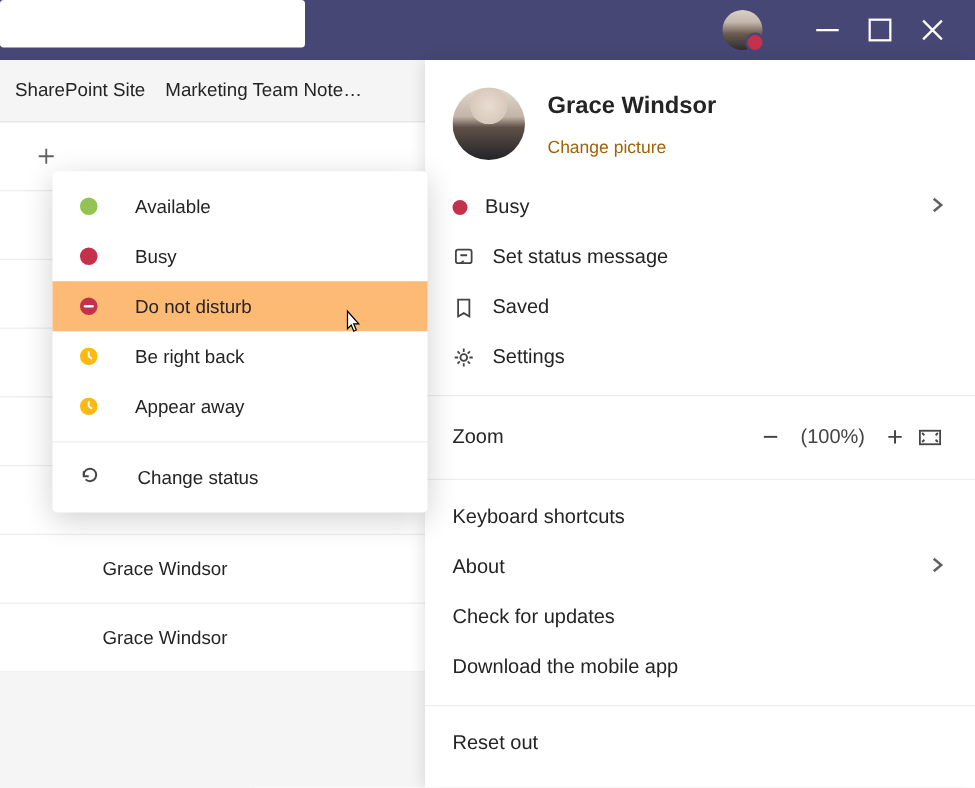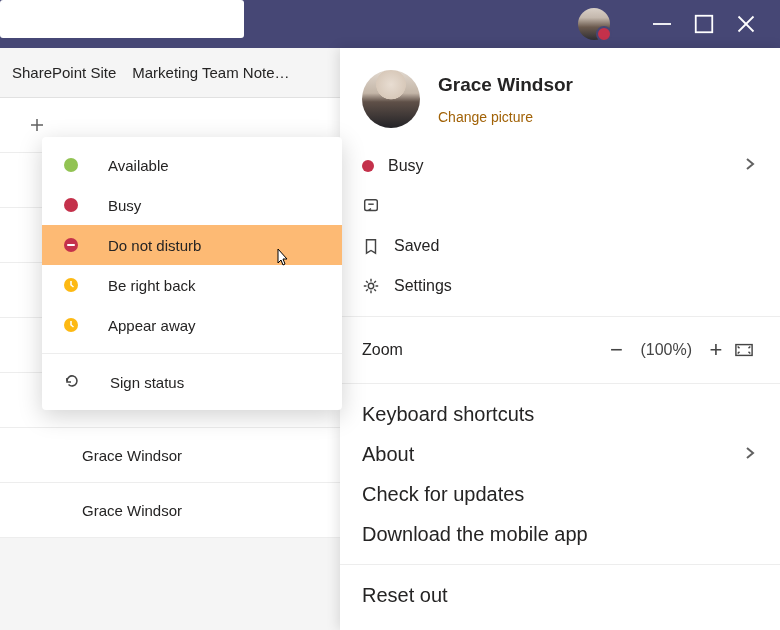--- a/index.html
+++ b/index.html
@@ -84,21 +84,21 @@
   .pp-item svg{width:18px;height:18px;stroke:#444;stroke-width:1.6;fill:none;}
   .dot{width:12px;height:12px;border-radius:50%;display:inline-block;}
   .dot.busy{background:#c4314b;}
   .chev svg{width:16px;height:16px;stroke:#616161;stroke-width:2;fill:none;}
   .divider{height:1px;background:#ededed;margin:10px 0;}
   .zoom-row{display:flex;align-items:center;padding:0 22px;height:46px;font-size:16px;color:#252424;}
   .zoom-row .spacer{flex:1;}
   .zoom-btn{width:28px;display:flex;align-items:center;justify-content:center;cursor:pointer;font-size:22px;color:#444;}
   .zoom-pct{margin:0 10px;color:#444;}
   .full-btn svg{width:18px;height:14px;stroke:#444;stroke-width:1.6;fill:none;}
-  .pp-link{height:40px;display:flex;align-items:center;padding:0 22px;font-size:20px;color:#252424;cursor:pointer;}
+  .pp-link{height:40px;display:flex;align-items:center;padding:0 22px;font-size:16px;color:#252424;cursor:pointer;}
   .pp-link .spacer{flex:1;}
   
   .status-flyout{
     position:absolute; top:137px; left:42px;
     width:300px; background:#fff;
     border-radius:4px;
     box-shadow:0 6px 24px rgba(0,0,0,.18);
     padding:8px 0;
     z-index:30;
   }
@@ -184,20 +184,21 @@
     <span class="chev"><svg viewBox="0 0 16 16">
           <polyline points="5,3 11,8 5,13"></polyline>
         </svg></span>
   </div>
   <div class="pp-item">
     <svg viewBox="0 0 20 20">
         <rect x="3" y="3" width="14" height="12" rx="2"></rect>
         <path d="M7 15l3-2"></path>
         <path d="M7 8h6"></path>
       </svg>
+    <span>Set status message</span>
   </div>
   <div class="pp-item">
     <svg viewBox="0 0 20 20">
         <path d="M5 3h10v15l-5-3-5 3z"></path>
       </svg>
     <span>Saved</span>
   </div>
   <div class="pp-item">
     <svg viewBox="0 0 20 20">
         <circle cx="10" cy="10" r="3"></circle>
@@ -281,21 +282,21 @@
         </svg>
       </span>
     <span>Appear away</span>
   </div>
   <div class="sf-divider"></div>
   <div class="sf-item">
     <span class="reset-icon"><svg viewBox="0 0 16 16">
           <path d="M3 8a5 5 0 1 1 1.5 3.5"></path>
           <polyline points="3,5 3,9 7,9" fill="none"></polyline>
         </svg></span>
-    <span>Sign status</span>
+    <span>Change status</span>
   </div>
 </div>
 
 <div class="cursor">
   <svg viewBox="0 0 18 22">
       <path d="M6 2v14l3-3 2 5 2-1-2-5h4z" fill="#fff" stroke="#000" stroke-width="1"></path>
     </svg>
 </div>
 
 </body></html>

